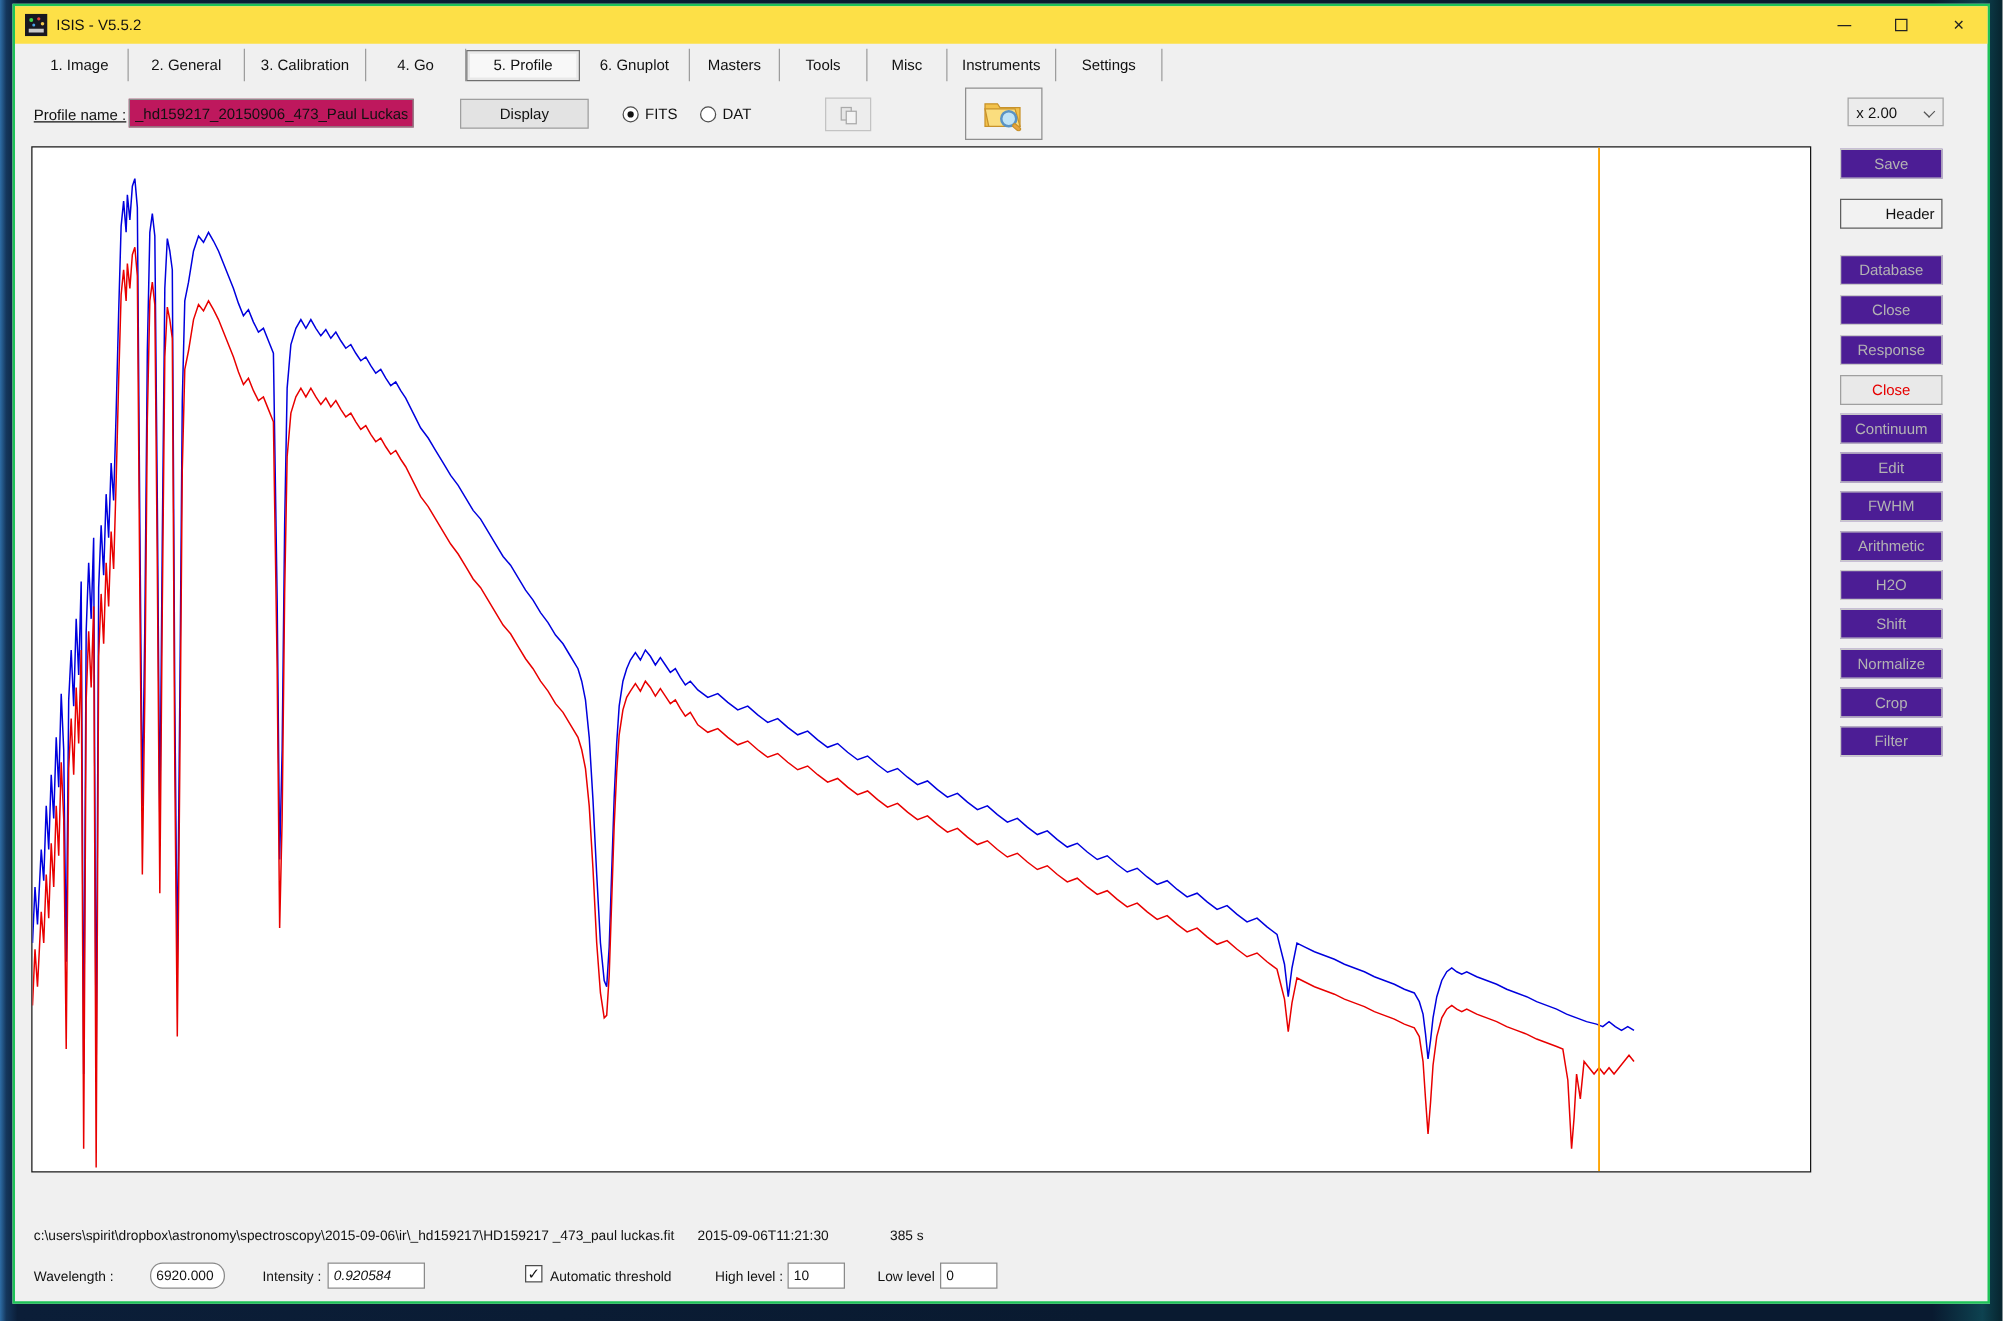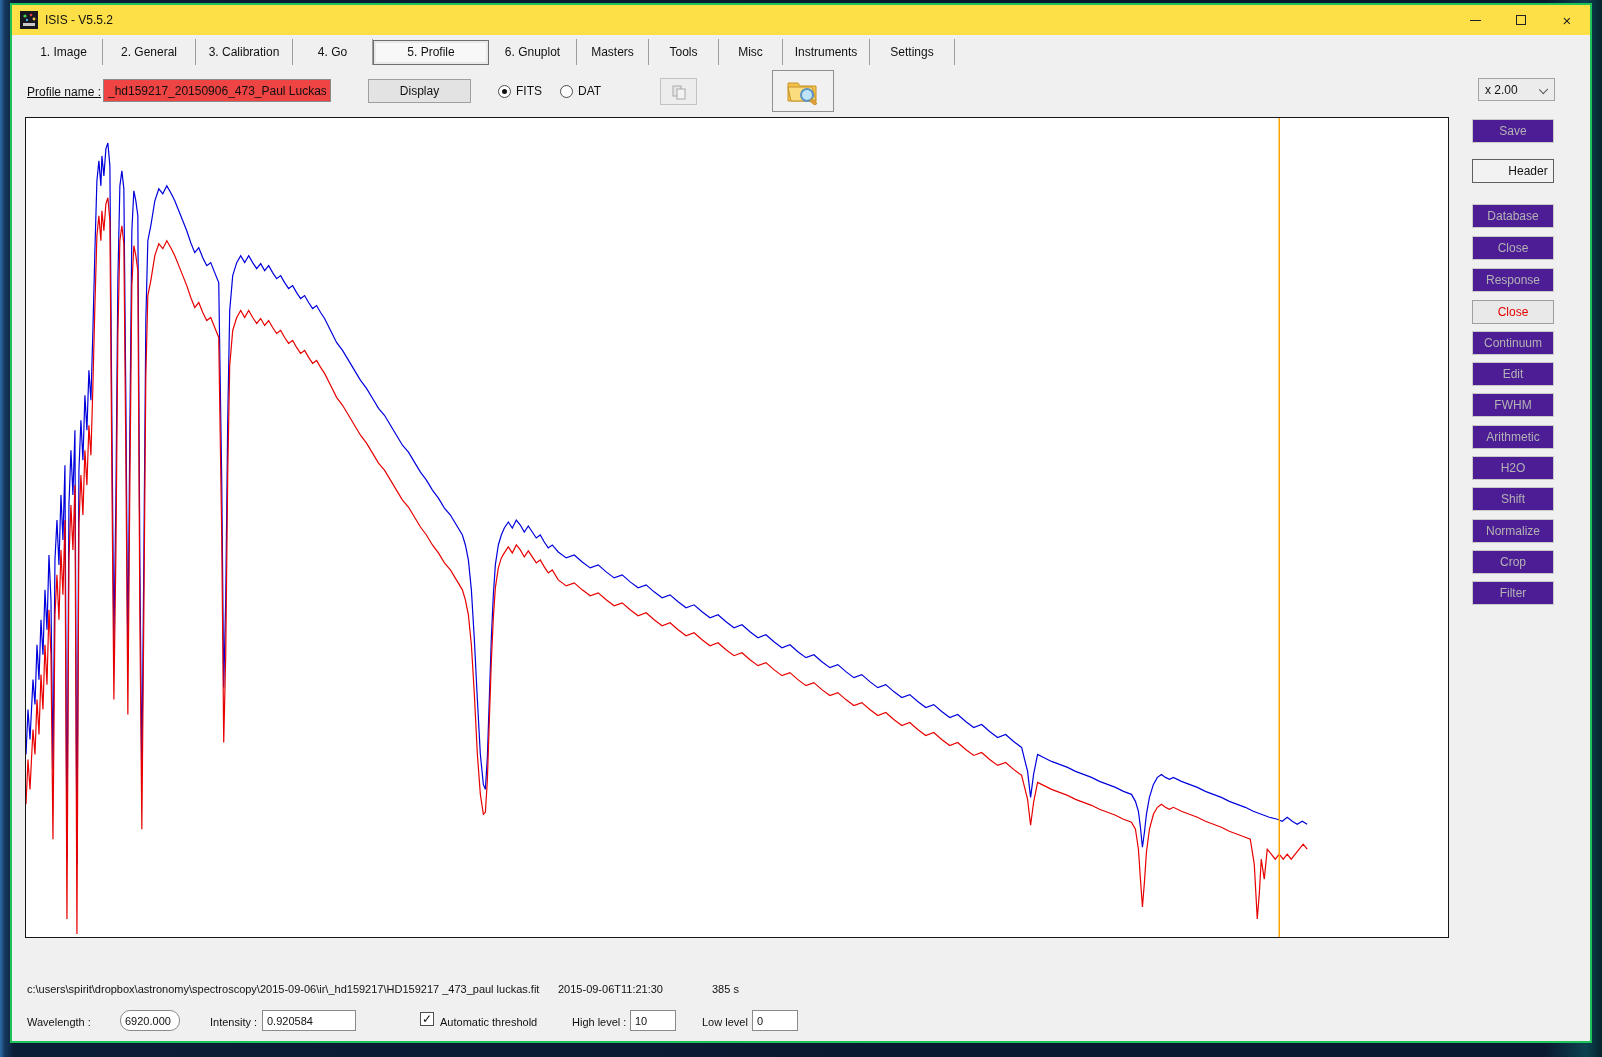--- a/index.html
+++ b/index.html
@@ -22,21 +22,21 @@
   .min-glyph { width:11px; height:1px; background:#222; }
   .max-glyph { width:10px; height:10px; border:1px solid #222; }
   
   .tabbar { position:absolute; left:13px; top:32px; height:30px; display:flex; align-items:center; font-size:12px; color:#111; }
   .tab { height:26px; display:flex; align-items:center; justify-content:center; border-right:1px solid #9d9d9d; }
   .tab.active { border:1px solid #6f6f6f; background:#f8f8f8; box-shadow:inset 0 0 0 2px #e9e9e9; height:25px; }
   
   .lbl { position:absolute; font-size:12px; color:#111; white-space:nowrap;text-decoration:underline; }
   .tbx { position:absolute; border:1px solid #8a8a8a; background:#fff; font-size:12px; color:#111;
          font-family:"Liberation Sans",sans-serif; padding:0 4px; }
-  .profile-input { left:91px; top:74px; width:228px; height:23px; background:#ef4444; }
+  .profile-input { left:91px; top:74px; width:228px; height:23px; background:#be185d; }
   .btn { position:absolute; background:#e6e6e6; border:1px solid #9f9f9f; font-size:12px; color:#111;
          display:flex; align-items:center; justify-content:center; font-family:"Liberation Sans",sans-serif; }
   .display-btn { left:356px; top:74px; width:103px; height:24px; background:#e3e3e3; }
   .radio-group { position:absolute; left:486px; top:79px; display:flex; align-items:center; font-size:12px; color:#111; }
   .radio { width:13px; height:13px; border:1px solid #4e4e4e; border-radius:50%; background:#fff; margin-right:5px; position:relative; }
   .radio.checked::after { content:""; position:absolute; left:3px; top:3px; width:5px; height:5px; border-radius:50%; background:#111; }
   .copy-btn { left:648px; top:73px; width:37px; height:27px; background:#ededed; border:1px solid #c3c3c3; }
   .folder-btn { left:760px; top:65px; width:62px; height:42px; background:#f1f1f1; border:1px solid #8f8f8f; }
   .zoom-select { position:absolute; left:1466px; top:73px; width:77px; height:23px; background:#ececec; border:1px solid #a5a5a5;
                  font-size:12px; color:#111; display:flex; align-items:center; padding-left:6px; }
@@ -83,21 +83,21 @@
           <span>×</span>
         </div>
     </div>
   </div>
 
   <div class="tabbar" id="tabbar">
       <div class="tab" style="width: 78px;">1. Image</div>
       <div class="tab" style="width: 93px;">2. General</div>
       <div class="tab" style="width: 97px;">3. Calibration</div>
       <div class="tab" style="width: 80px;">4. Go</div>
-      <div class="tab active" style="width: 116px; text-align: right;">5. Profile</div>
+      <div class="tab active" style="width: 91px; text-align: right;">5. Profile</div>
       <div class="tab" style="width: 88px;">6. Gnuplot</div>
       <div class="tab" style="width: 72px;">Masters</div>
       <div class="tab" style="width: 70px;">Tools</div>
       <div class="tab" style="width: 64px;">Misc</div>
       <div class="tab" style="width: 87px;">Instruments</div>
       <div class="tab" style="width: 85px;">Settings</div>
     </div>
 
   <span class="lbl" style="left:15px; top:80px;">Profile name :</span>
   <input class="tbx profile-input" value="_hd159217_20150906_473_Paul Luckas" style="">
@@ -157,21 +157,21 @@
       <div class="btn sidebtn disabled" style="top: 576px;">Filter</div>
     </div>
 
   <span class="status" style="left:15px; top:978px;">c:\users\spirit\dropbox\astronomy\spectroscopy\2015-09-06\ir\_hd159217\HD159217 _473_paul luckas.fit</span>
   <span class="status" style="left:546px; top:978px;">2015-09-06T11:21:30</span>
   <span class="status" style="left:700px; top:978px;">385 s</span>
 
   <span class="ctl-lbl" style="left:15px; top:1011px;">Wavelength :</span>
   <input class="ctl-box" style="left: 108px; top: 1005px; width: 60px; border-radius: 10px;" value="6920.000">
   <span class="ctl-lbl" style="left:198px; top:1011px;">Intensity :</span>
-  <input class="ctl-box" style="left: 250px; top: 1005px; width: 94px;" value="0.920584">
+  <input class="ctl-box" style="left: 250px; top: 1005px; width: 78px; font-style: italic;" value="0.920584">
   <span class="checkbox">✓</span>
   <span class="ctl-lbl" style="left:428px; top:1011px;">Automatic threshold</span>
   <span class="ctl-lbl" style="left:560px; top:1011px;">High level :</span>
   <input class="ctl-box" style="left: 618px; top: 1005px; width: 46px;" value="10">
   <span class="ctl-lbl" style="left:690px; top:1011px;">Low level :</span>
   <input class="ctl-box" style="left: 740px; top: 1005px; width: 46px;" value="0">
 
 </div>
 
 </body></html>

